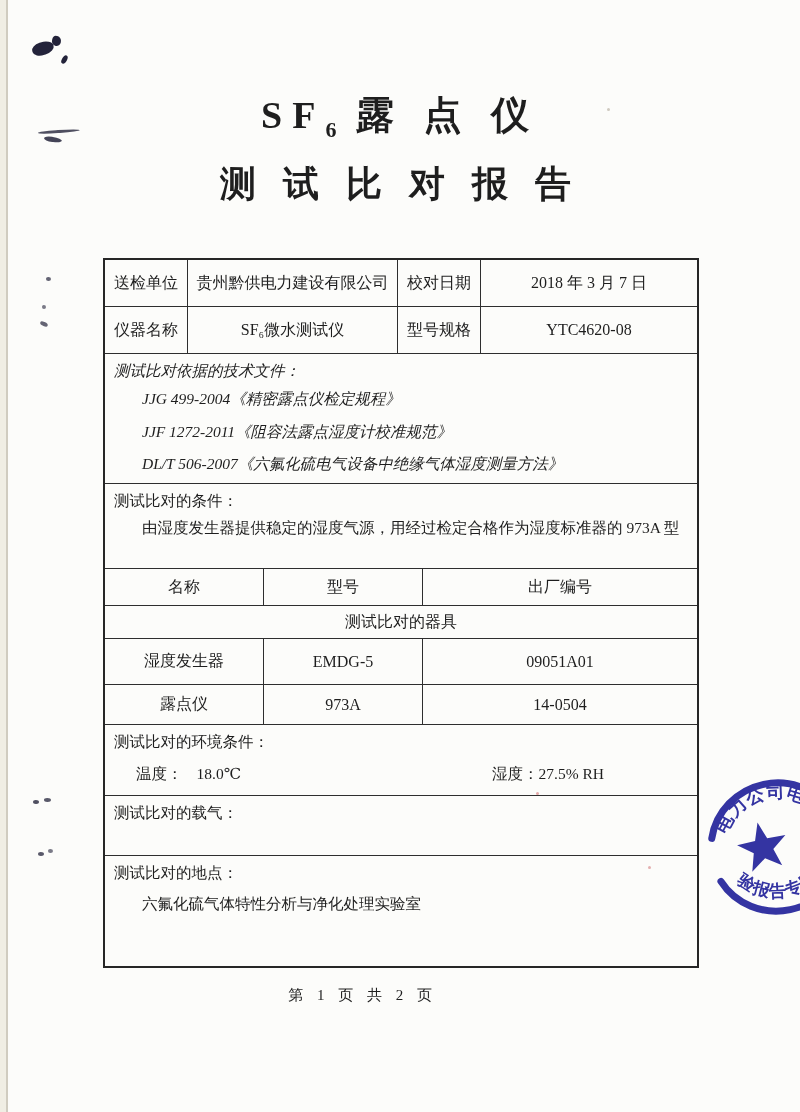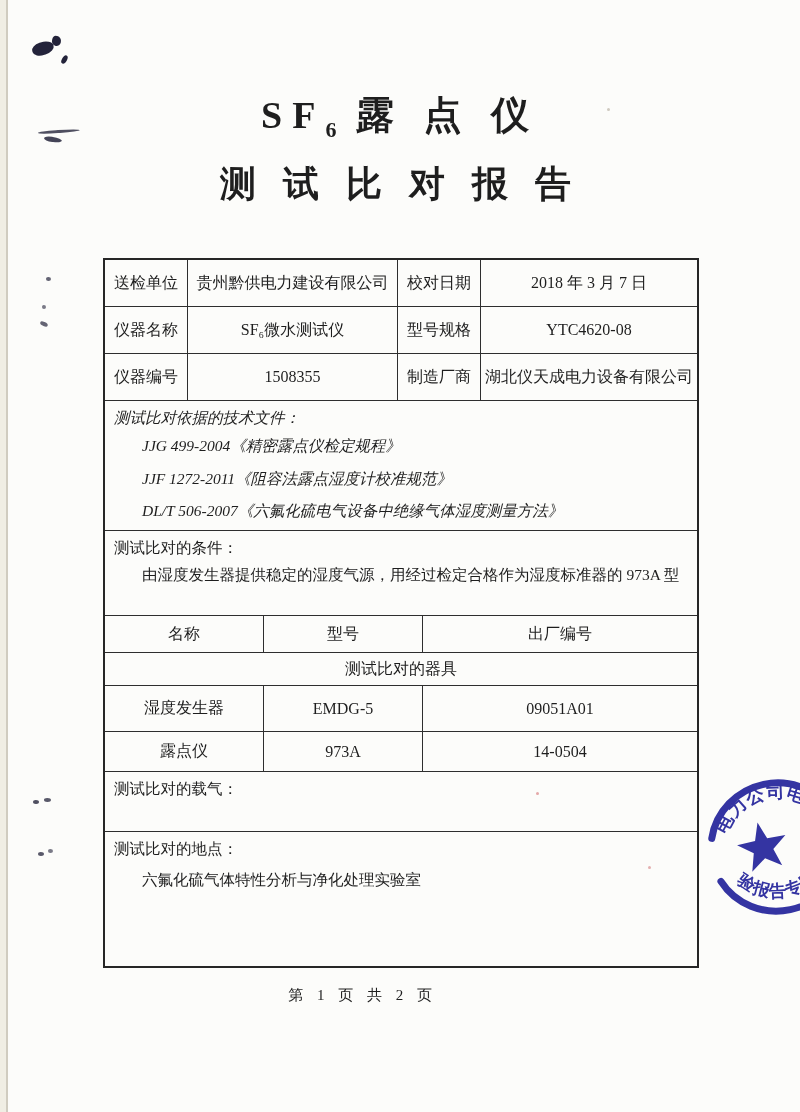--- a/index.html
+++ b/index.html
@@ -103,26 +103,20 @@
       <div class="cell val1">贵州黔供电力建设有限公司</div>
       <div class="cell lab2">校对日期</div>
       <div class="cell val2">2018 年 3 月 7 日</div>
     </div>
     <div class="t-row info-row">
       <div class="cell lab1">仪器名称</div>
       <div class="cell val1">SF₆微水测试仪</div>
       <div class="cell lab2">型号规格</div>
       <div class="cell val2">YTC4620-08</div>
     </div>
-    <div class="t-row info-row">
-      <div class="cell lab1">仪器编号</div>
-      <div class="cell val1">1508355</div>
-      <div class="cell lab2">制造厂商</div>
-      <div class="cell val2">湖北仪天成电力设备有限公司</div>
-    </div>
 
     <div class="t-row">
       <div class="section sec-docs" style="width:100%;font-style:italic;">
         <div class="heading">测试比对依据的技术文件：</div>
         <div class="indent">JJG 499-2004《精密露点仪检定规程》</div>
         <div class="indent">JJF 1272-2011《阻容法露点湿度计校准规范》</div>
         <div class="indent">DL/T 506-2007《六氟化硫电气设备中绝缘气体湿度测量方法》</div>
       </div>
     </div>
 
@@ -144,20 +138,33 @@
       <div class="cell inst-c1">湿度发生器</div>
       <div class="cell inst-c2">EMDG-5</div>
       <div class="cell inst-c3">09051A01</div>
     </div>
     <div class="t-row inst-row2">
       <div class="cell inst-c1">露点仪</div>
       <div class="cell inst-c2">973A</div>
       <div class="cell inst-c3">14-0504</div>
     </div>
 
+    <div class="t-row">
+      <div class="section sec-env" style="width:100%;">
+        <div class="heading">测试比对的环境条件：</div>
+        <div class="env-line">
+          <span class="env-temp">
+            <span>温度：</span><span class="env-gap"></span><span>18.0℃</span>
+          </span>
+          <span class="env-hum">
+            <span>湿度：</span><span>27.5% RH</span>
+          </span>
+        </div>
+      </div>
+    </div>
 
     <div class="t-row">
       <div class="section sec-gas" style="width:100%;">
         <div class="heading">测试比对的载气：</div>
       </div>
     </div>
 
     <div class="t-row">
       <div class="section sec-loc" style="width:100%;">
         <div class="heading">测试比对的地点：</div>

